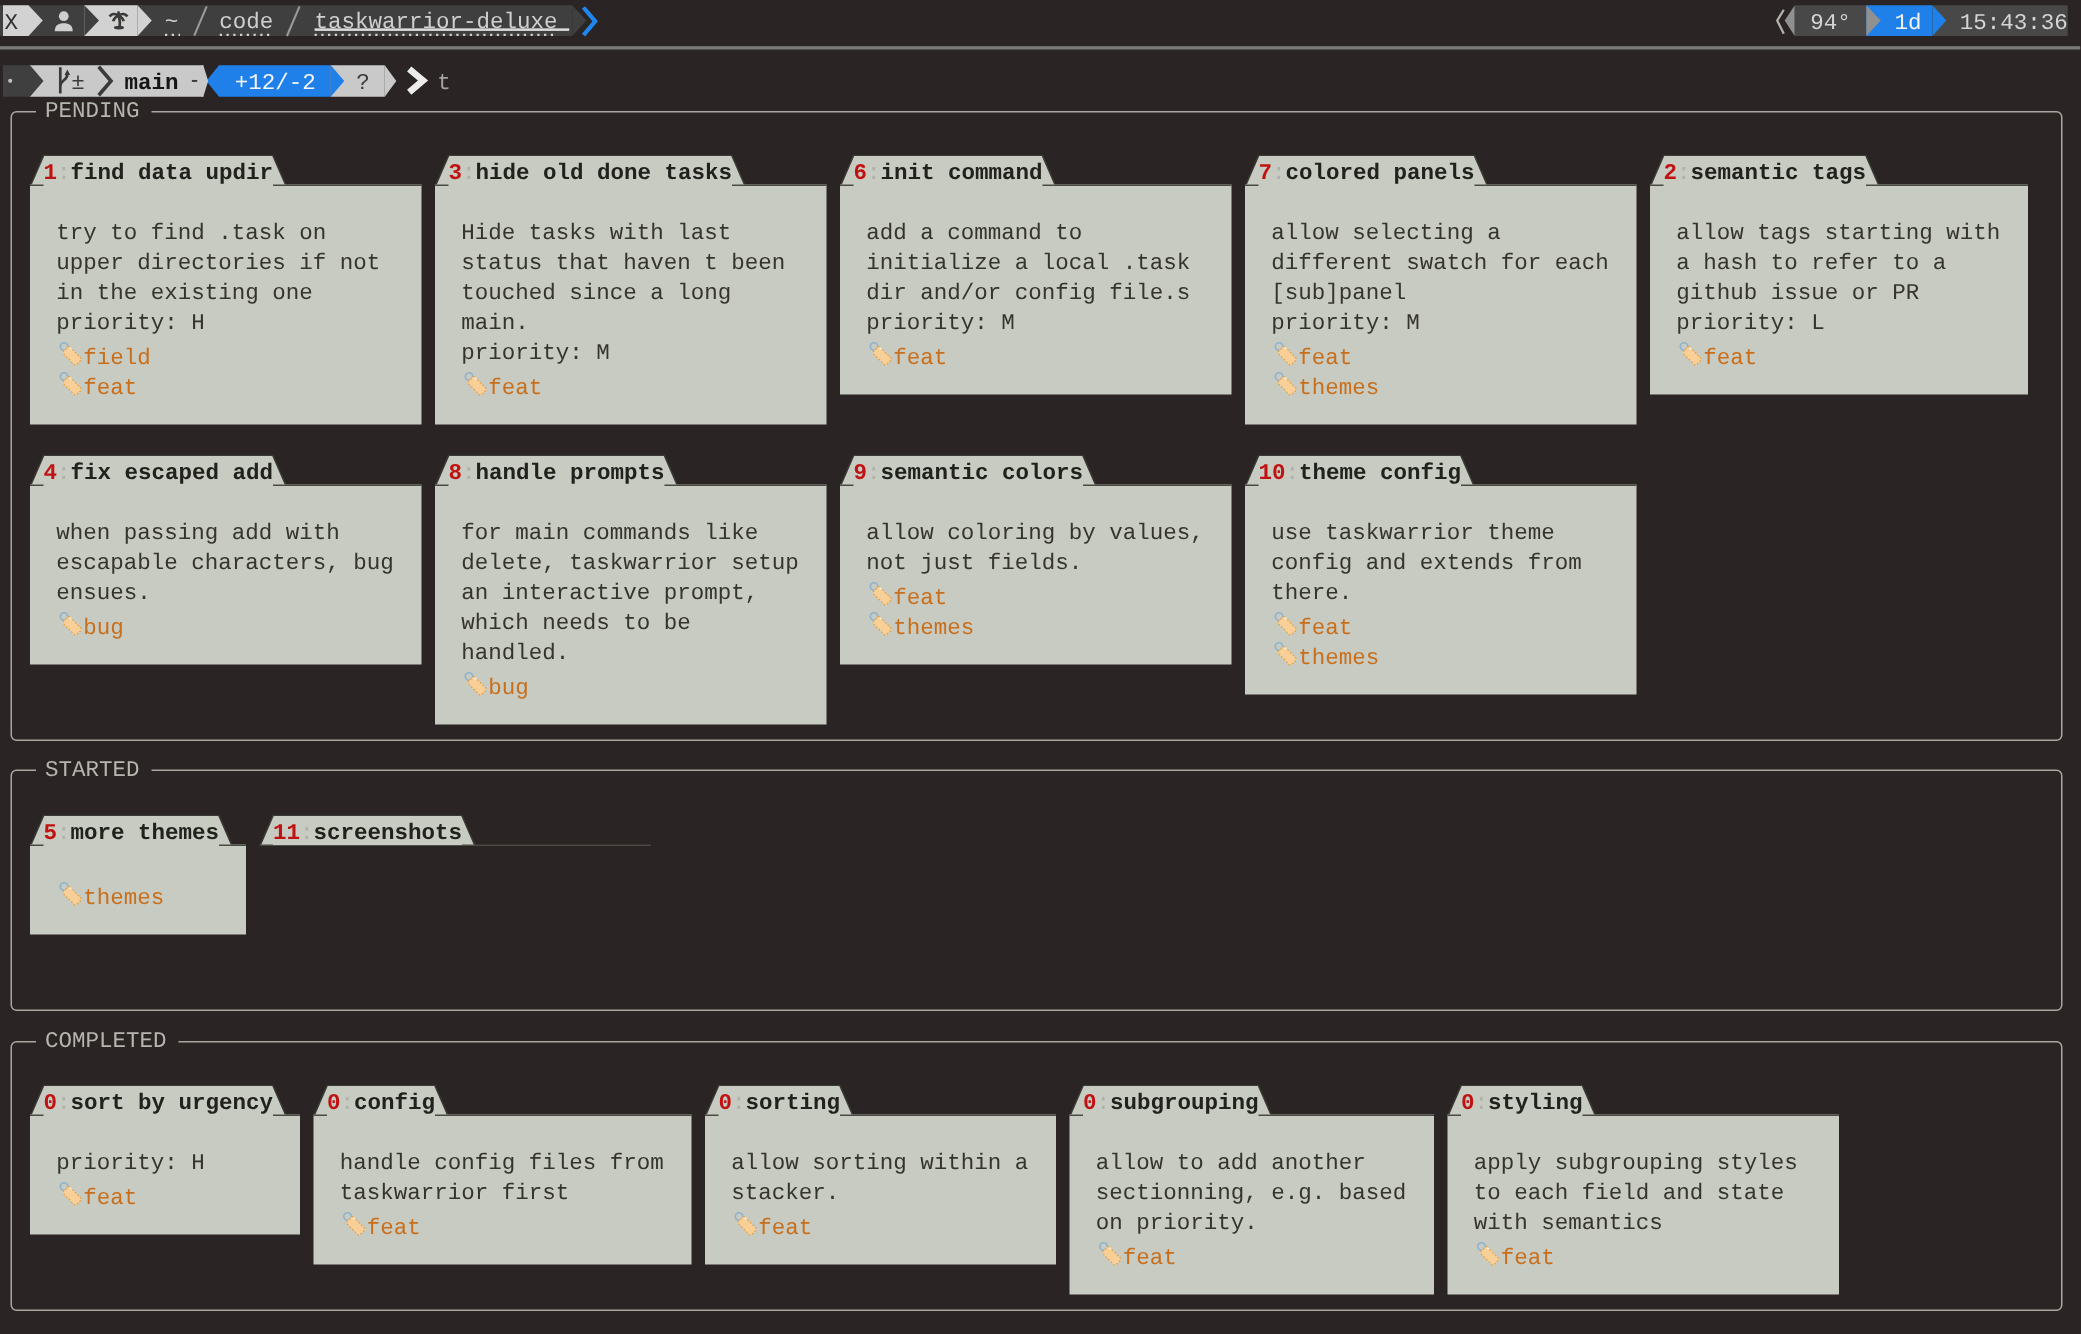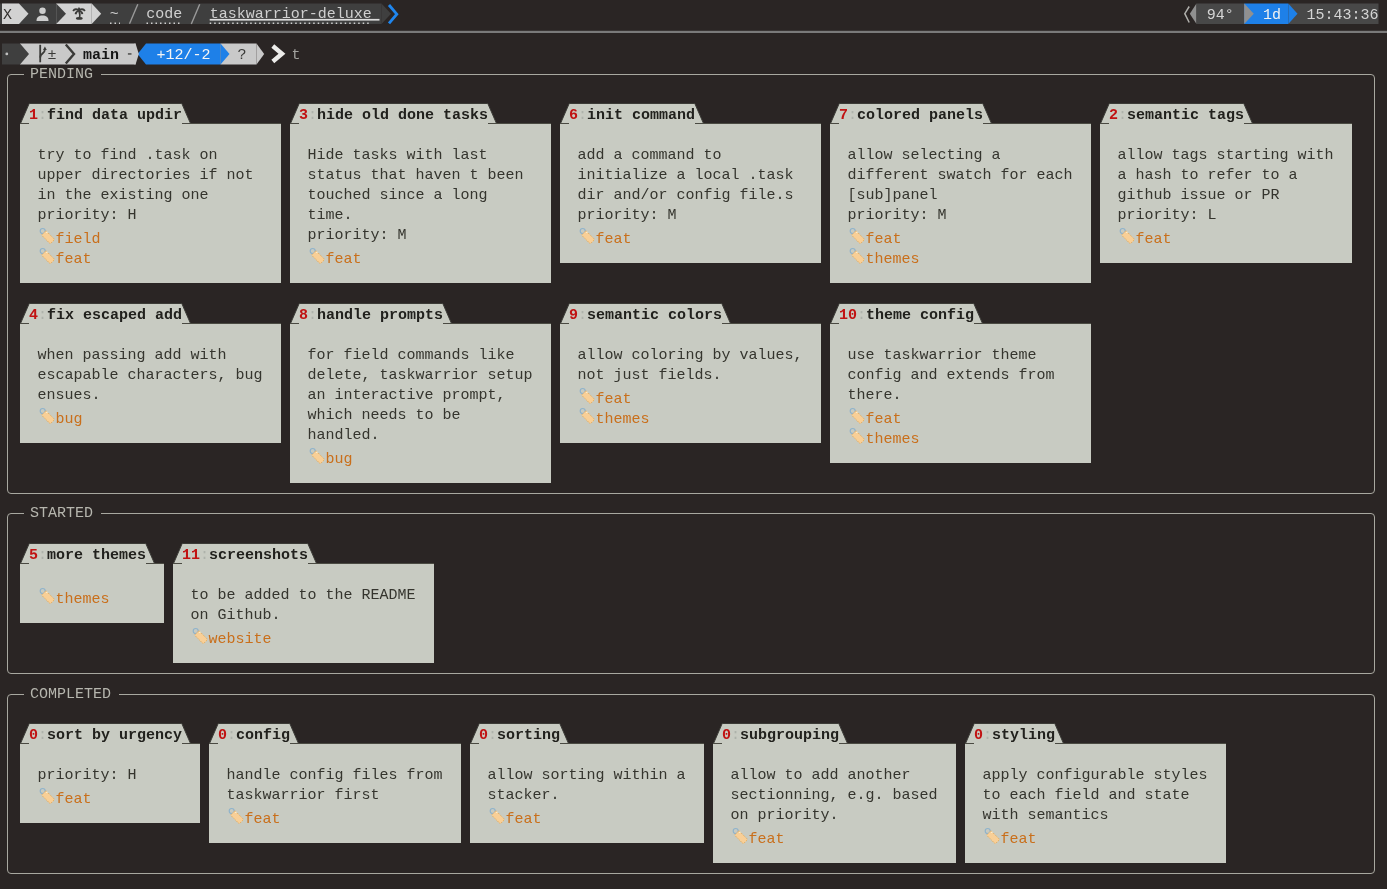--- a/index.html
+++ b/index.html
@@ -135,21 +135,21 @@
 </div>
 <div class="card" style="left:290px;top:103px;width:261px;height:180px">
 <svg class="tab" width="207" height="21" viewBox="0 0 207 21">
       <path d="M0.5,20.5 L9.2,0.5 L197.8,0.5 L206.5,20.5" fill="#c8cbc2" stroke="#3b3b36" stroke-width="1"></path>
     </svg>
 <div class="ttx"><span class="num">3</span><span class="sp">:</span>hide old done tasks</div>
 <div class="bd" style="width:261px;height:160px">
 <div class="ln">Hide tasks with last</div>
 <div class="ln">status that haven t been</div>
 <div class="ln">touched since a long</div>
-<div class="ln">time.</div>
+<div class="ln">main.</div>
 <div class="ln">priority: M</div>
 <div class="ln"><svg class="ti" width="18" height="20" viewBox="0 0 18 20">
           <circle cx="4.7" cy="5.0" r="2.5" fill="none" stroke="#8fb3cc" stroke-width="1.15"></circle>
           <g transform="rotate(45 7.9 4.7)">
             <rect x="7.9" y="4.7" width="12.4" height="6.2" rx="1" fill="#f8cf97" stroke="#e3a34a" stroke-width="0.8" stroke-dasharray="1.2 1.2"></rect>
           </g>
           <circle cx="8.9" cy="6.2" r="0.75" fill="#fff6e0"></circle>
         </svg><span class="tag">feat</span></div>
 </div>
 <div class="fl" style="left:0;width:9px"></div>
@@ -244,21 +244,21 @@
 </div>
 <div class="fl" style="left:0;width:9px"></div>
 <div class="fl" style="left:162px;width:99px"></div>
 </div>
 <div class="card" style="left:290px;top:303px;width:261px;height:180px">
 <svg class="tab" width="162" height="21" viewBox="0 0 162 21">
       <path d="M0.5,20.5 L9.2,0.5 L152.8,0.5 L161.5,20.5" fill="#c8cbc2" stroke="#3b3b36" stroke-width="1"></path>
     </svg>
 <div class="ttx"><span class="num">8</span><span class="sp">:</span>handle prompts</div>
 <div class="bd" style="width:261px;height:160px">
-<div class="ln">for field commands like</div>
+<div class="ln">for main commands like</div>
 <div class="ln">delete, taskwarrior setup</div>
 <div class="ln">an interactive prompt,</div>
 <div class="ln">which needs to be</div>
 <div class="ln">handled.</div>
 <div class="ln"><svg class="ti" width="18" height="20" viewBox="0 0 18 20">
           <circle cx="4.7" cy="5.0" r="2.5" fill="none" stroke="#8fb3cc" stroke-width="1.15"></circle>
           <g transform="rotate(45 7.9 4.7)">
             <rect x="7.9" y="4.7" width="12.4" height="6.2" rx="1" fill="#f8cf97" stroke="#e3a34a" stroke-width="0.8" stroke-dasharray="1.2 1.2"></rect>
           </g>
           <circle cx="8.9" cy="6.2" r="0.75" fill="#fff6e0"></circle>
@@ -335,31 +335,20 @@
         </svg><span class="tag">themes</span></div>
 </div>
 <div class="fl" style="left:0;width:9px"></div>
 <div class="fl" style="left:126px;width:18px"></div>
 </div>
 <div class="card" style="left:173px;top:543px;width:219px;height:120px">
 <svg class="tab" width="144" height="21" viewBox="0 0 144 21">
       <path d="M0.5,20.5 L9.2,0.5 L134.8,0.5 L143.5,20.5" fill="#c8cbc2" stroke="#3b3b36" stroke-width="1"></path>
     </svg>
 <div class="ttx"><span class="num">11</span><span class="sp">:</span>screenshots</div>
-<div class="bd" style="width:261px;height:100px">
-<div class="ln">to be added to the README</div>
-<div class="ln">on Github.</div>
-<div class="ln"><svg class="ti" width="18" height="20" viewBox="0 0 18 20">
-          <circle cx="4.7" cy="5.0" r="2.5" fill="none" stroke="#8fb3cc" stroke-width="1.15"></circle>
-          <g transform="rotate(45 7.9 4.7)">
-            <rect x="7.9" y="4.7" width="12.4" height="6.2" rx="1" fill="#f8cf97" stroke="#e3a34a" stroke-width="0.8" stroke-dasharray="1.2 1.2"></rect>
-          </g>
-          <circle cx="8.9" cy="6.2" r="0.75" fill="#fff6e0"></circle>
-        </svg><span class="tag">website</span></div>
-</div>
 <div class="fl" style="left:0;width:9px"></div>
 <div class="fl" style="left:135px;width:126px"></div>
 </div>
 <div class="card" style="left:20px;top:723px;width:180px;height:100px">
 <svg class="tab" width="171" height="21" viewBox="0 0 171 21">
       <path d="M0.5,20.5 L9.2,0.5 L161.8,0.5 L170.5,20.5" fill="#c8cbc2" stroke="#3b3b36" stroke-width="1"></path>
     </svg>
 <div class="ttx"><span class="num">0</span><span class="sp">:</span>sort by urgency</div>
 <div class="bd" style="width:180px;height:80px">
 <div class="ln">priority: H</div>
@@ -431,21 +420,21 @@
 </div>
 <div class="fl" style="left:0;width:9px"></div>
 <div class="fl" style="left:126px;width:117px"></div>
 </div>
 <div class="card" style="left:965px;top:723px;width:261px;height:140px">
 <svg class="tab" width="99" height="21" viewBox="0 0 99 21">
       <path d="M0.5,20.5 L9.2,0.5 L89.8,0.5 L98.5,20.5" fill="#c8cbc2" stroke="#3b3b36" stroke-width="1"></path>
     </svg>
 <div class="ttx"><span class="num">0</span><span class="sp">:</span>styling</div>
 <div class="bd" style="width:261px;height:120px">
-<div class="ln">apply configurable styles</div>
+<div class="ln">apply subgrouping styles</div>
 <div class="ln">to each field and state</div>
 <div class="ln">with semantics</div>
 <div class="ln"><svg class="ti" width="18" height="20" viewBox="0 0 18 20">
           <circle cx="4.7" cy="5.0" r="2.5" fill="none" stroke="#8fb3cc" stroke-width="1.15"></circle>
           <g transform="rotate(45 7.9 4.7)">
             <rect x="7.9" y="4.7" width="12.4" height="6.2" rx="1" fill="#f8cf97" stroke="#e3a34a" stroke-width="0.8" stroke-dasharray="1.2 1.2"></rect>
           </g>
           <circle cx="8.9" cy="6.2" r="0.75" fill="#fff6e0"></circle>
         </svg><span class="tag">feat</span></div>
 </div>

